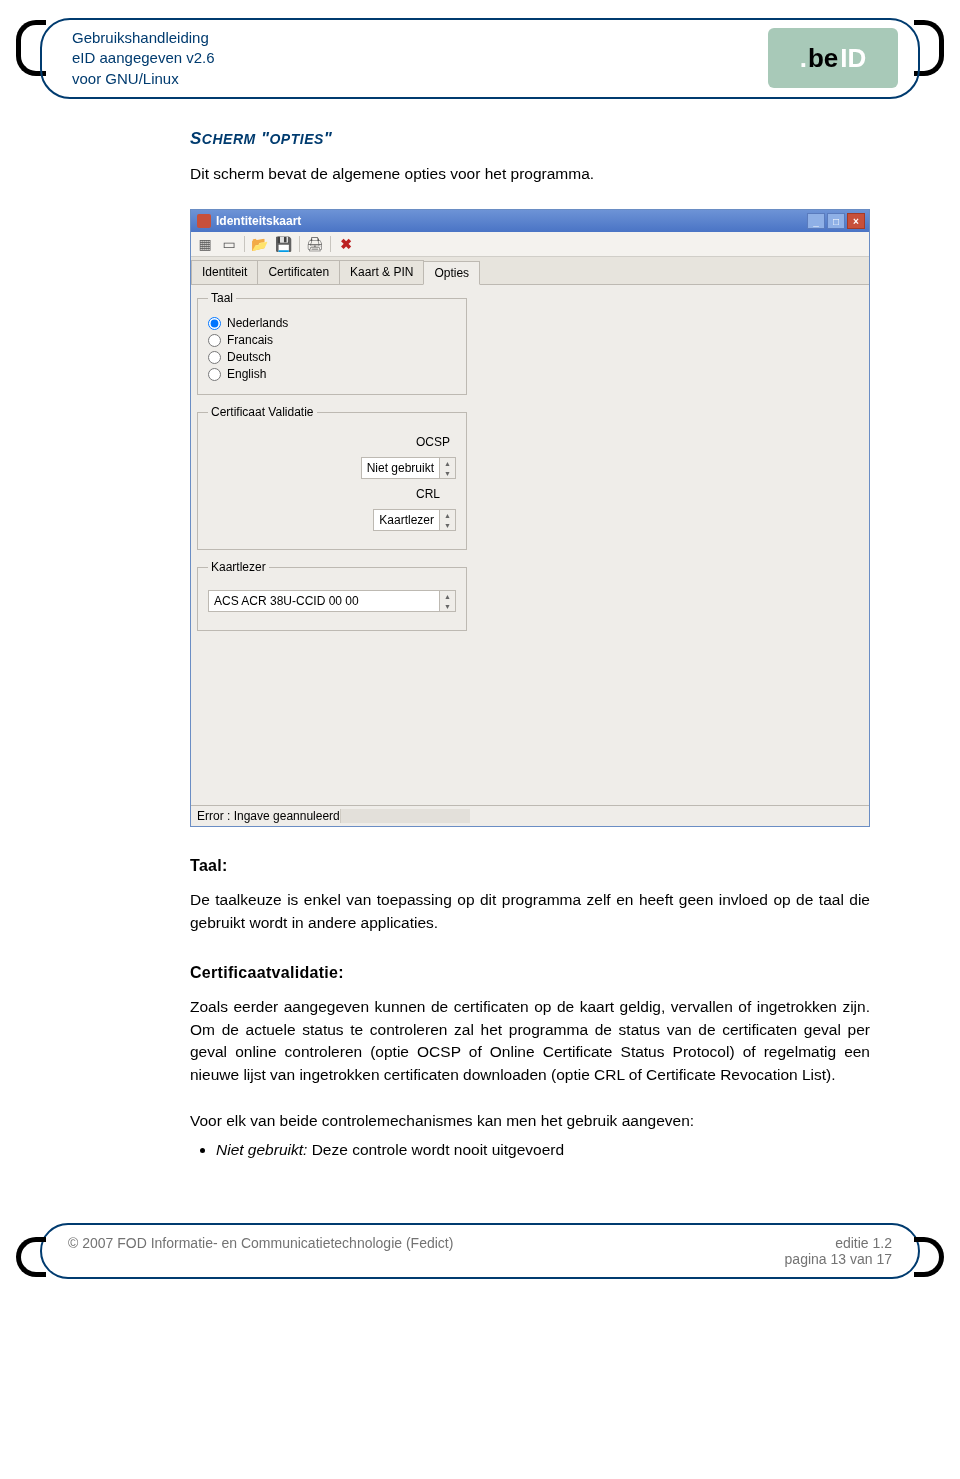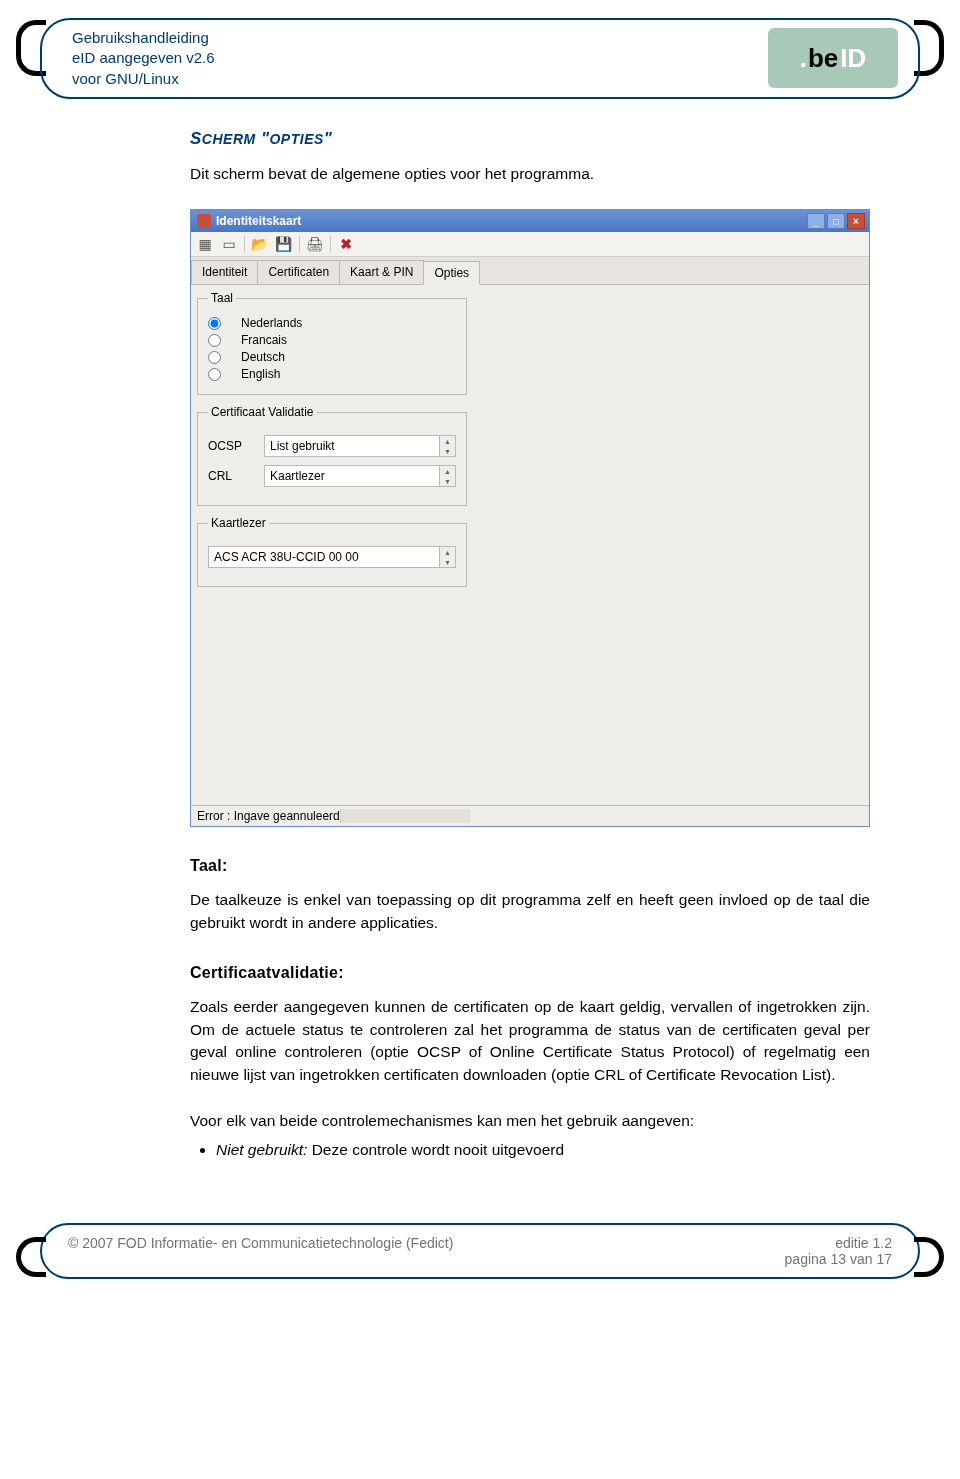--- a/index.html
+++ b/index.html
@@ -105,24 +105,24 @@
   .tool-red{ color:#b22; font-weight:bold; }
 
   .tabs-row{ display:flex;border-bottom:1px solid #bdb9b2;background:#e7e4dd;padding-top:3px; }
   .tab{ padding:4px 10px;border:1px solid #bdb9b2;border-bottom:none;background:#e7e4dd;margin-right:-1px;font-size:12px; }
   .tab.active{ background:#efede9; position:relative; top:1px; border-bottom:1px solid #efede9; }
 
   .app-body{ background:#efede9; padding:6px; min-height:520px; }
 
   fieldset.fs{ border:1px solid #bdb9b2; margin:0 0 10px 0; padding:8px 10px 10px; width:270px; }
   fieldset.fs legend{ font-size:12px; padding:0 3px; }
-  .radio-row{ display:flex;align-items:center;gap:20px;margin:3px 0;font-size:12px; }
+  .radio-row{ display:flex;align-items:center;gap:6px;margin:3px 0;font-size:12px; }
   .radio-row input{ margin:0; }
 
-  .sel-row{ display:flex; align-items:center; gap:16px; margin:8px 0; }
+  .sel-row{ display:flex; align-items:flex-end; gap:8px; margin:8px 0;flex-direction:column; }
   .sel-row label{ width:40px; font-size:12px; }
   .sel-wrap{ flex:1; display:flex; }
   .sel-wrap .combo{ flex:1;border:1px solid #bdb9b2;background:#fff;padding:3px 5px;font-size:12px; }
   .sel-wrap .spin{ width:16px;border:1px solid #bdb9b2;border-left:none;background:#efede9;display:flex;flex-direction:column; }
   .sel-wrap .spin span{ flex:1;font-size:7px;display:flex;align-items:center;justify-content:center;color:#666; }
 
   .statusbar{ border-top:1px solid #bdb9b2;background:#efede9;padding:3px 6px;font-size:12px;display:flex;justify-content:flex-start; }
   .status-grip{ width:130px;background:#e3e0da;border-left:1px solid #cfcbc3; }
 
   
@@ -217,21 +217,21 @@
             <input type="radio" style="">
             <span>English</span>
           </div>
       </fieldset>
 
       <fieldset class="fs">
         <legend>Certificaat Validatie</legend>
         <div class="sel-row">
           <label>OCSP</label>
           <div class="sel-wrap">
-            <div class="combo">List gebruikt</div>
+            <div class="combo">Niet gebruikt</div>
             <div class="spin">
                 <span>▲</span>
                 <span>▼</span>
               </div>
           </div>
         </div>
         <div class="sel-row">
           <label>CRL</label>
           <div class="sel-wrap">
             <div class="combo">Kaartlezer</div>

